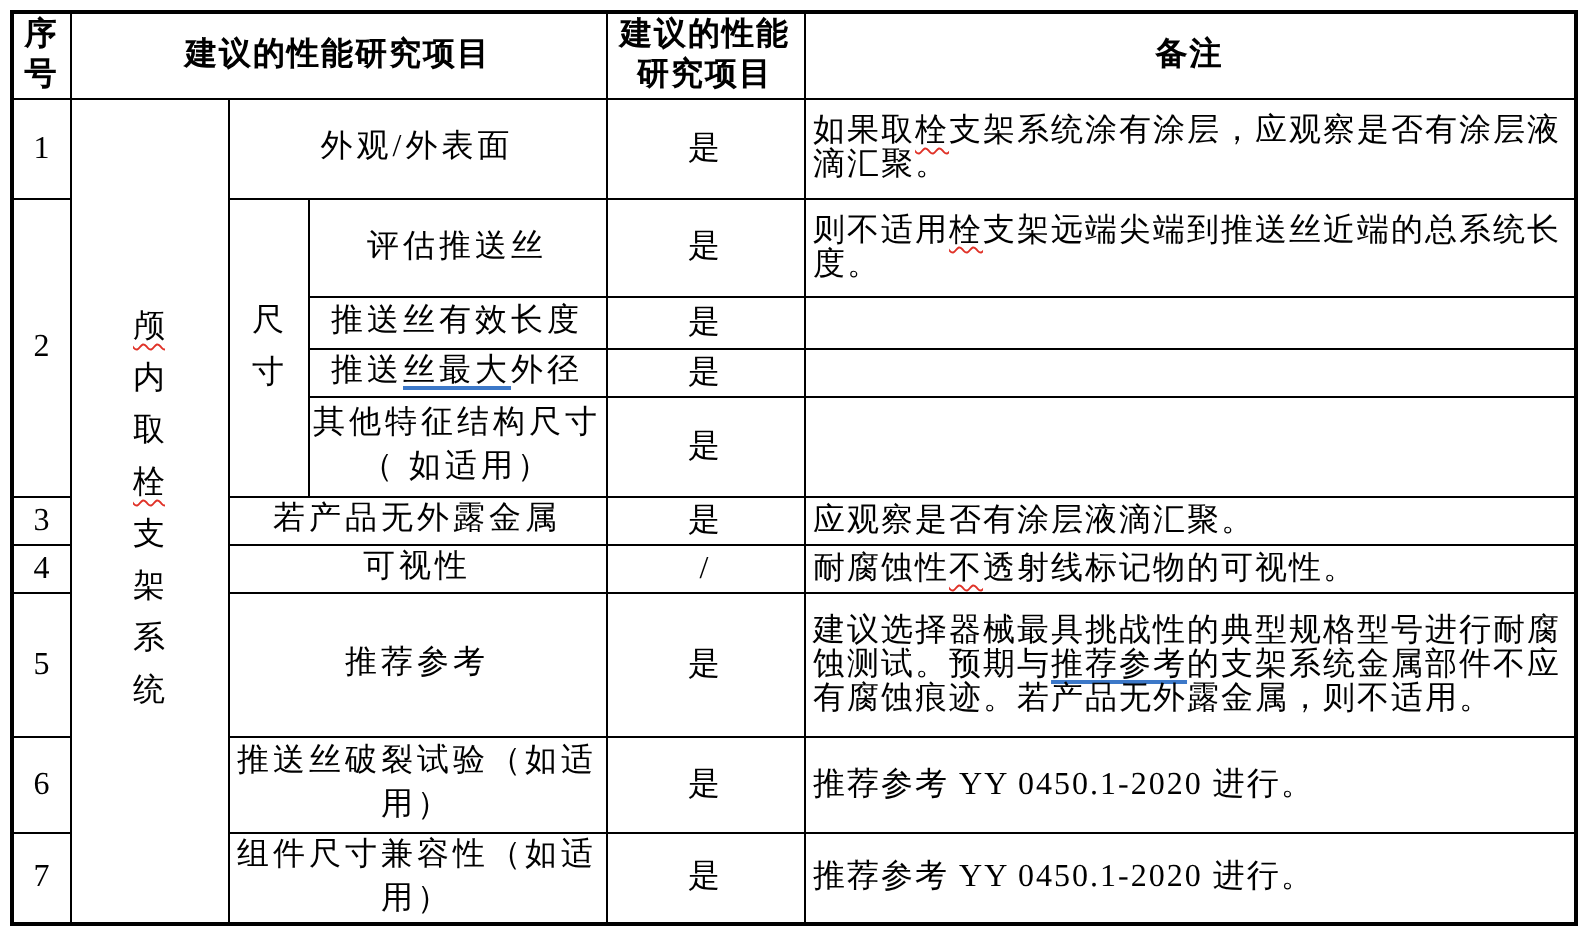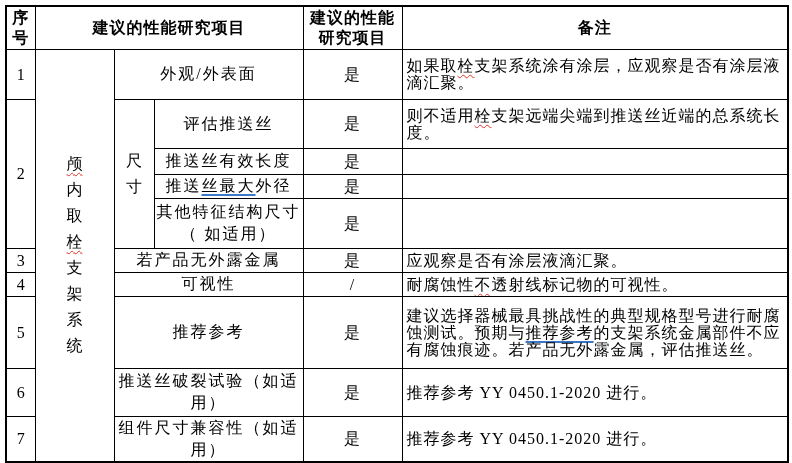--- a/index.html
+++ b/index.html
@@ -145,21 +145,21 @@
     <td class="c-no">4</td>
     <td colspan="2" class="c-item">可视性</td>
     <td class="c-req">/</td>
     <td class="c-note"><span>耐腐蚀性</span><span class="mark-red-wavy">不</span><span>透射线标记物的可视性。</span></td>
   </tr>
 
   <tr class="rh-r5">
     <td class="c-no">5</td>
     <td colspan="2" class="c-item">推荐参考</td>
     <td class="c-req">是</td>
-    <td class="c-note"><span>建议选择器械最具挑战性的典型规格型号进行耐腐蚀测试。预期与</span><span class="mark-blue-line">推荐参考</span><span>的支架系统金属部件不应有腐蚀痕迹。若产品无外露金属，评估推送丝。</span></td>
+    <td class="c-note"><span>建议选择器械最具挑战性的典型规格型号进行耐腐蚀测试。预期与</span><span class="mark-blue-line">推荐参考</span><span>的支架系统金属部件不应有腐蚀痕迹。若产品无外露金属，则不适用。</span></td>
   </tr>
 
   <tr class="rh-r6">
     <td class="c-no">6</td>
     <td colspan="2" class="c-item">推送丝破裂试验（如适用）</td>
     <td class="c-req">是</td>
     <td class="c-note">推荐参考 YY 0450.1-2020 进行。</td>
   </tr>
 
   <tr class="rh-r7">

